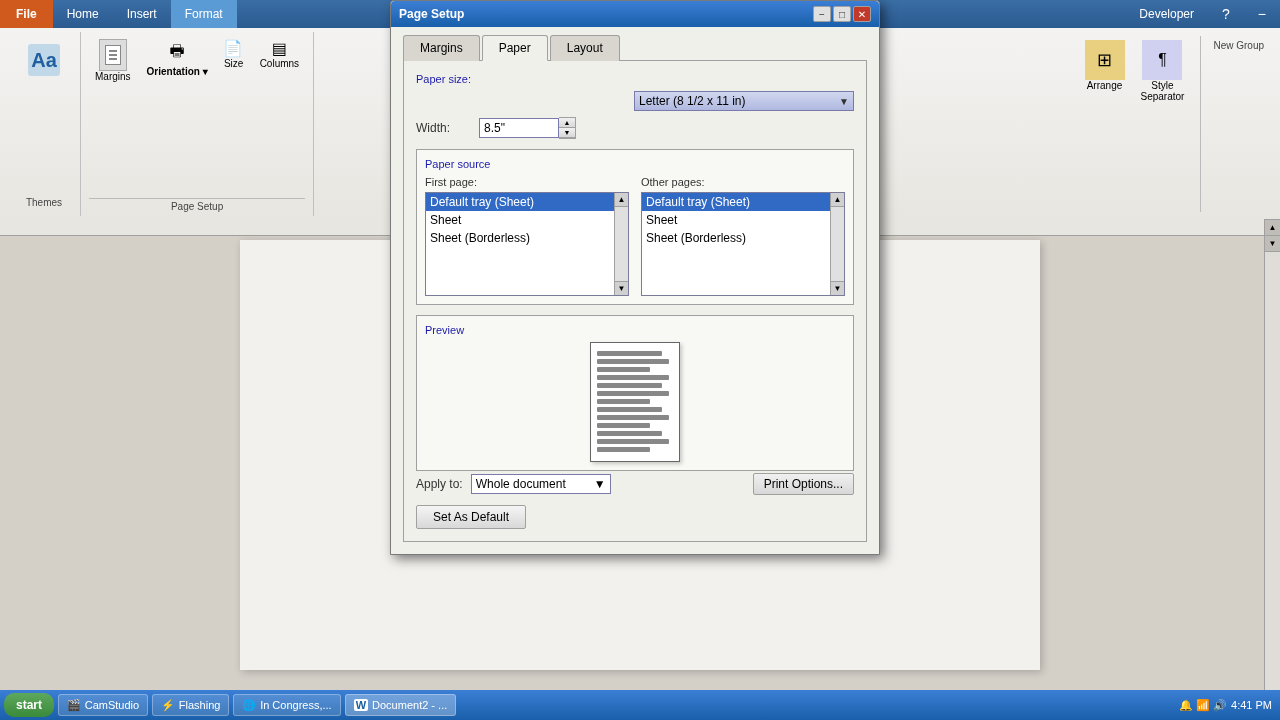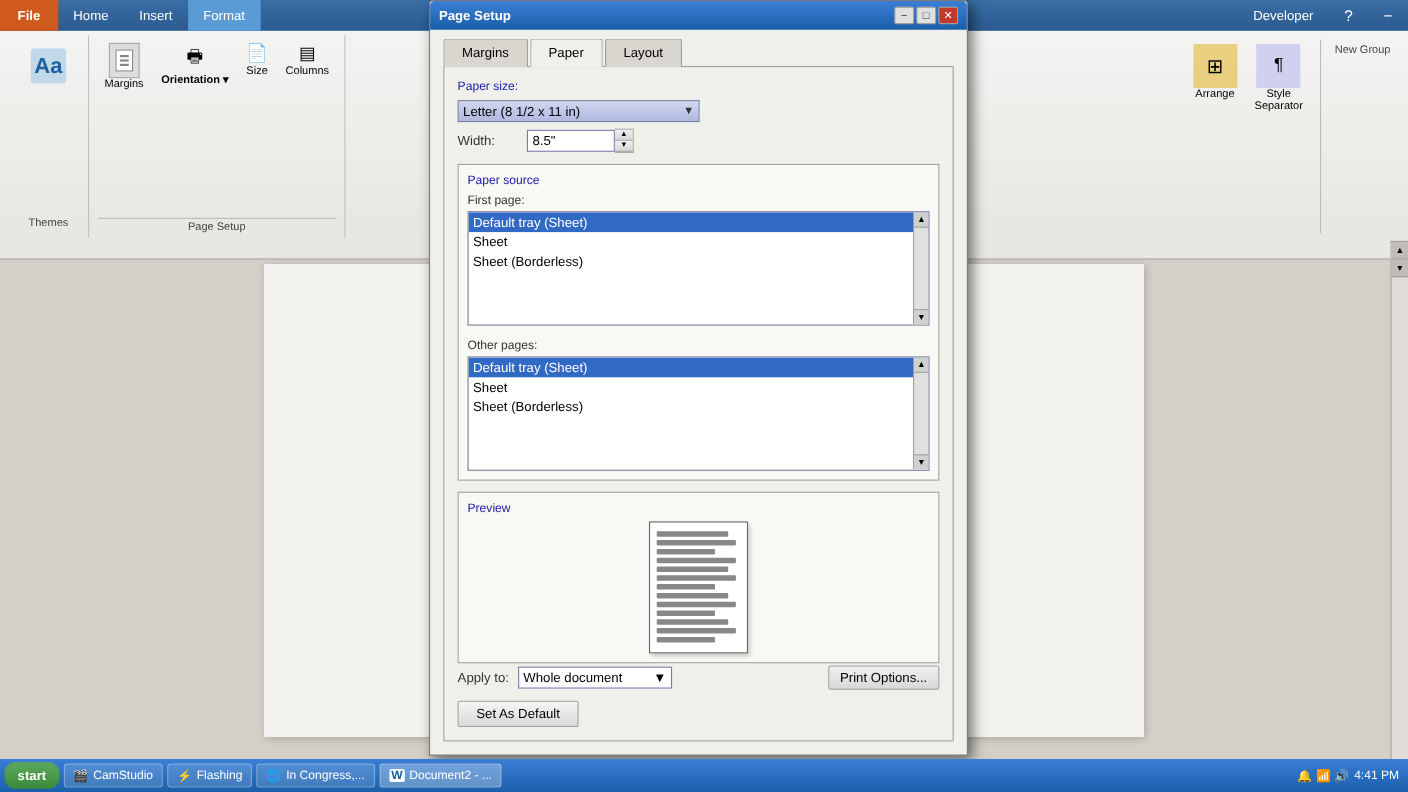--- a/index.html
+++ b/index.html
@@ -348,21 +348,20 @@
     .source-section {
       border: 1px solid #a0a0a0;
       padding: 8px;
       margin-bottom: 10px;
       background: #f8f8f4;
     }
 
     .source-columns {
       display: flex;
       gap: 12px;
-      flex-direction: column;
     }
 
     .source-col {
       flex: 1;
     }
 
     .source-col-label {
       font-size: 11px;
       color: #333;
       margin-bottom: 4px;
@@ -666,21 +665,21 @@
         <div class="tab">Margins</div>
         <div class="tab active">Paper</div>
         <div class="tab">Layout</div>
       </div>
 
       <div class="tab-content">
 
         <div style="margin-bottom:10px;">
           <div class="form-section-label">Paper size:</div>
 
-          <div style="display:flex;align-items:center;gap:4px;margin-bottom:6px;">
+          <div style="display:flex;align-items:center;gap:4px;margin-bottom:6px;justify-content:flex-end;">
             <div class="combo-box" style="width:220px;">
               <span>Letter (8 1/2 x 11 in)</span>
               <span class="combo-arrow">▼</span>
             </div>
           </div>
 
           <div class="form-row">
             <span class="form-label">Width:</span>
             <div class="spinner-input">
               <div class="spinner-box">

